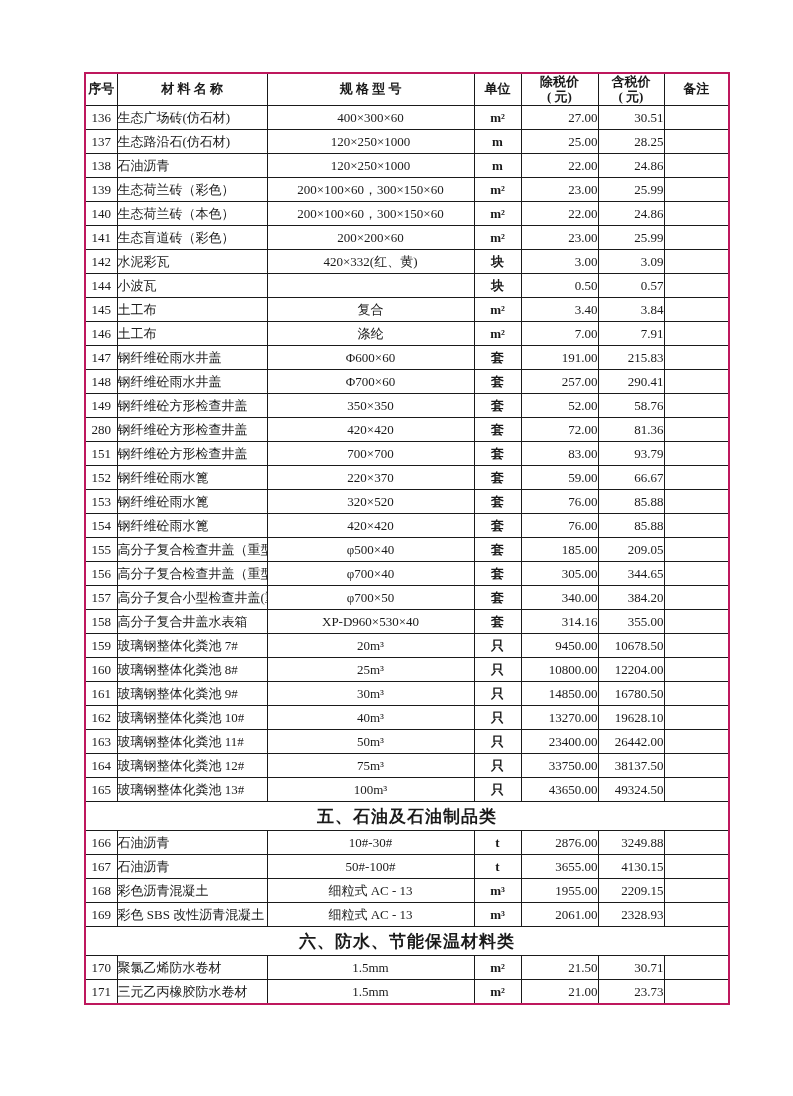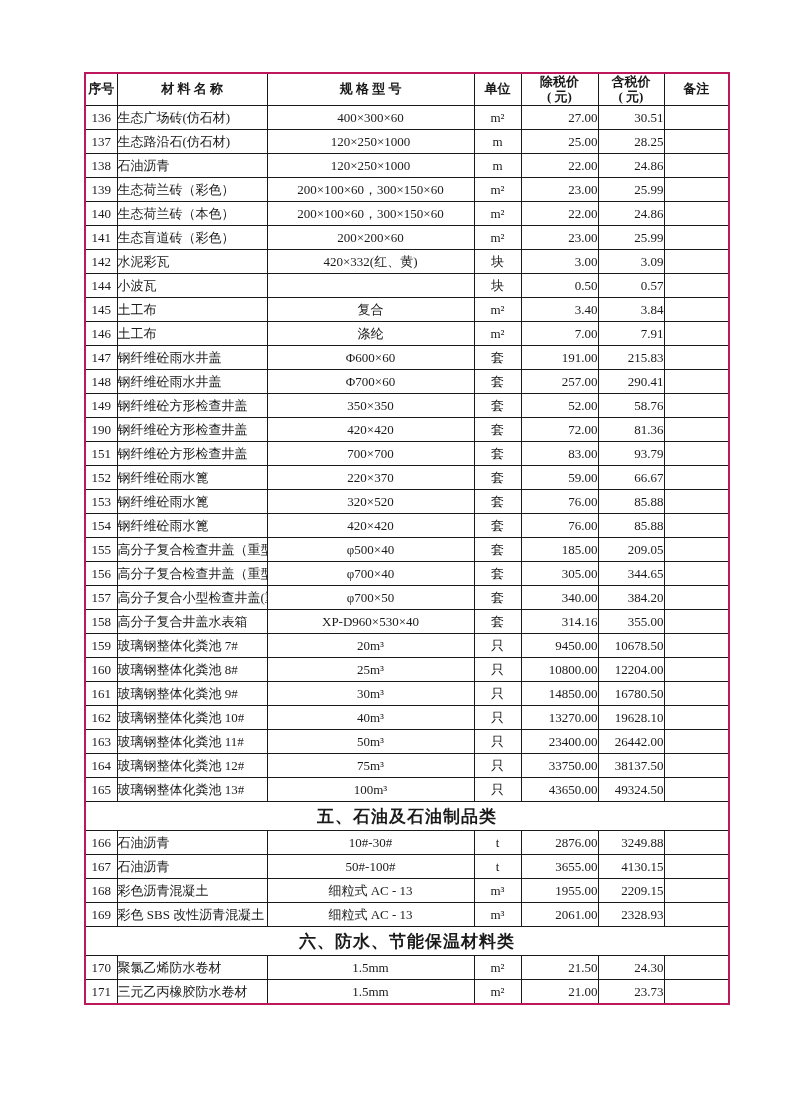--- a/index.html
+++ b/index.html
@@ -33,21 +33,21 @@
     font-weight: bold;
     height: 31px;
     text-align: center;
     line-height: 1.1;
   }
   .price-table td { height: 23px; }
   .hdr-line { display: block; }
   .c-no   { text-align: center; }
   .c-name { text-align: left; padding-left: 7px; }
   .c-spec { text-align: center; padding-left: 7px; }
-  .c-unit { text-align: center; font-size: 12px; }
+  .c-unit { text-align: center; font-size: 12px; font-weight: bold; }
   .c-ex   { text-align: right; padding-right: 9px; }
   .c-inc  { text-align: right; padding-right: 9px; }
   .c-note { }
   tr.section td {
     text-align: center;
     font-weight: bold;
     font-size: 17px;
     height: 28px;
     letter-spacing: 1px;
   }
@@ -195,21 +195,21 @@
         <tr>
           <td class="c-no">149</td>
           <td class="c-name">钢纤维砼方形检查井盖</td>
           <td class="c-spec">350×350</td>
           <td class="c-unit">套</td>
           <td class="c-ex">52.00</td>
           <td class="c-inc">58.76</td>
           <td class="c-note"></td>
         </tr>
         <tr>
-          <td class="c-no">190</td>
+          <td class="c-no">280</td>
           <td class="c-name">钢纤维砼方形检查井盖</td>
           <td class="c-spec">420×420</td>
           <td class="c-unit">套</td>
           <td class="c-ex">72.00</td>
           <td class="c-inc">81.36</td>
           <td class="c-note"></td>
         </tr>
         <tr>
           <td class="c-no">151</td>
           <td class="c-name">钢纤维砼方形检查井盖</td>
@@ -386,21 +386,21 @@
         </tr>
         <tr class="section">
           <td colspan="7">六、防水、节能保温材料类</td>
         </tr>
         <tr>
           <td class="c-no">170</td>
           <td class="c-name">聚氯乙烯防水卷材</td>
           <td class="c-spec">1.5mm</td>
           <td class="c-unit">m²</td>
           <td class="c-ex">21.50</td>
-          <td class="c-inc">24.30</td>
+          <td class="c-inc">30.71</td>
           <td class="c-note"></td>
         </tr>
         <tr>
           <td class="c-no">171</td>
           <td class="c-name">三元乙丙橡胶防水卷材</td>
           <td class="c-spec">1.5mm</td>
           <td class="c-unit">m²</td>
           <td class="c-ex">21.00</td>
           <td class="c-inc">23.73</td>
           <td class="c-note"></td>

